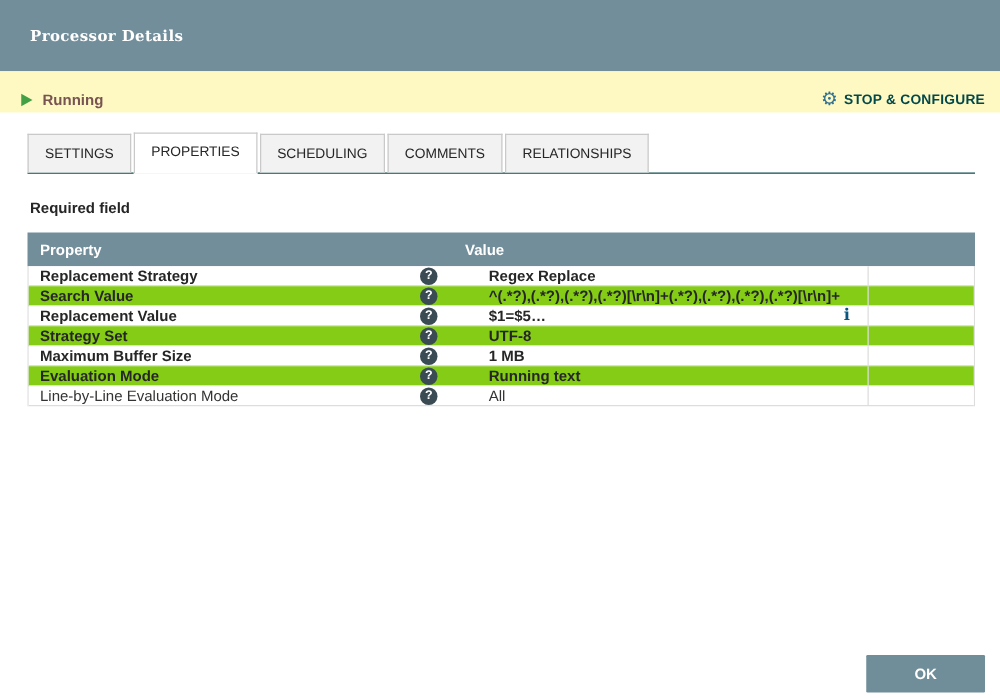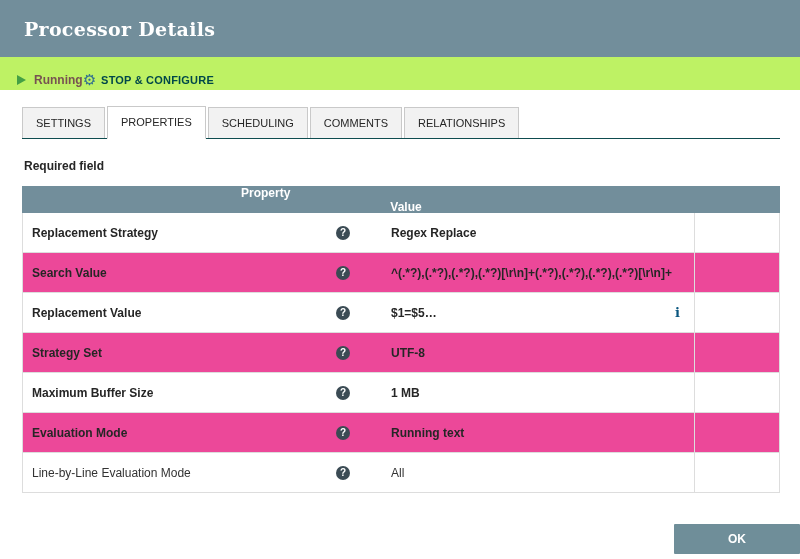--- a/index.html
+++ b/index.html
@@ -15,31 +15,32 @@
   .dialog-header {
     height:57px;
     background:#728e9b;
     display:flex;
     align-items:center;
     padding:0 24px;
   }
   .dialog-title {
     font-family:"DejaVu Serif", serif;
     font-weight:bold;
-    font-size:19px;
+    font-size:12px;
     color:#ffffff;
     letter-spacing:0.3px;
   }
 
   
   .status-bar {
     height:33px;
-    background:#bef264;
-    display:flex;
-    align-items:center;
+    background:#fef9c3;
+    display:flex;
+    align-items:center;
+    justify-content:space-between;
     padding:12px 12px 0 17px;
   }
   .status-left { display:flex; align-items:center; gap:8px; }
   .play-icon {
     width:0; height:0;
     border-top:5px solid transparent;
     border-bottom:5px solid transparent;
     border-left:9px solid #44a045;
     display:inline-block;
   }
@@ -84,35 +85,34 @@
   
   .props-table { width:758px; }
   .thead {
     display:flex;
     align-items:center;
     height:27px;
     background:#728e9b;
     color:#ffffff;
     font-size:12px;
     font-weight:bold;
-    flex-direction:column;
   }
   .th-prop { width:340px; padding-left:10px; }
   .th-val  { flex:1; padding-left:10px; }
   .th-extra{ width:84px; }
   .tbody { border-left:1px solid #ddd; border-right:1px solid #ddd; }
   .row {
     display:flex;
     align-items:stretch;
-    height:40px;
+    height:16px;
     border-bottom:1px solid #ddd;
     background:#ffffff;
     font-size:12px;
   }
-  .row.alt { background:#ec4899; }
+  .row.alt { background:#84cc16; }
   .cell-prop {
     width:339px;
     display:flex;
     align-items:center;
     justify-content:space-between;
     padding-left:9px;
   }
   .prop-text { font-weight:bold; color:#262626; }
   .q-icon {
     width:14px; height:14px;
@@ -144,23 +144,23 @@
     color:#0a567f;
     margin-right:14px;
     cursor:pointer;
   }
   .cell-extra { width:84px; }
   .row.plain .prop-text, .row.plain .val-text { font-weight:normal; color:#333; }
 
   
   .ok-btn {
     position:absolute;
-    right:0;
+    right:12px;
     bottom:5px;
-    width:126px;
+    width:95px;
     height:30px;
     background:#6f8e99;
     color:#ffffff;
     font-size:12px;
     font-weight:bold;
     border:none;
     border-radius:1px;
     display:flex;
     align-items:center;
     justify-content:center;

